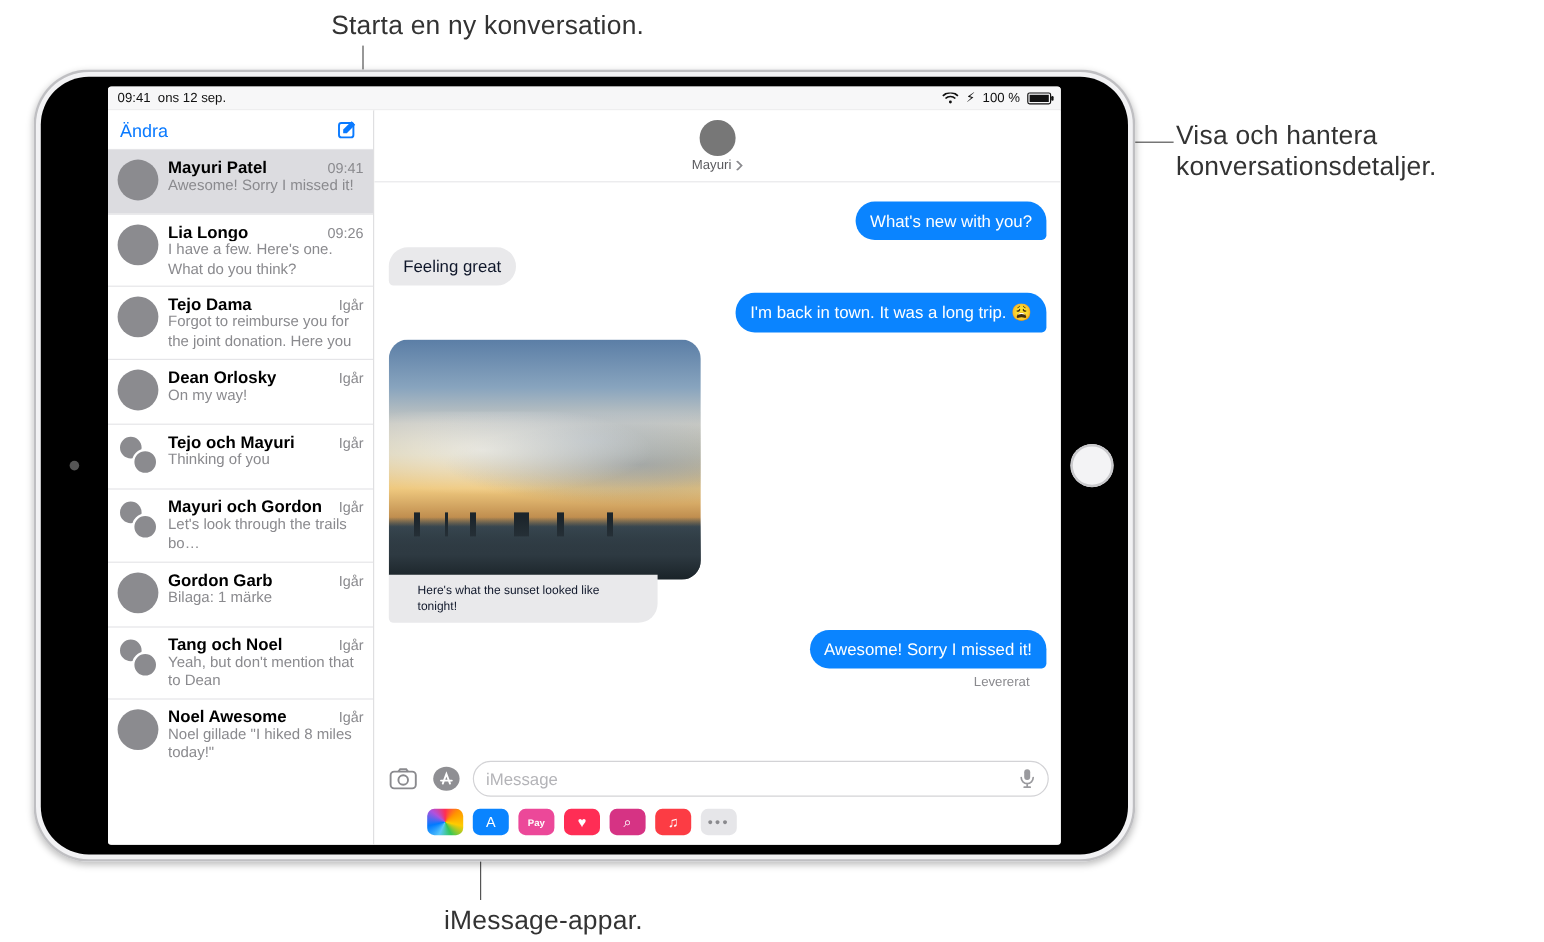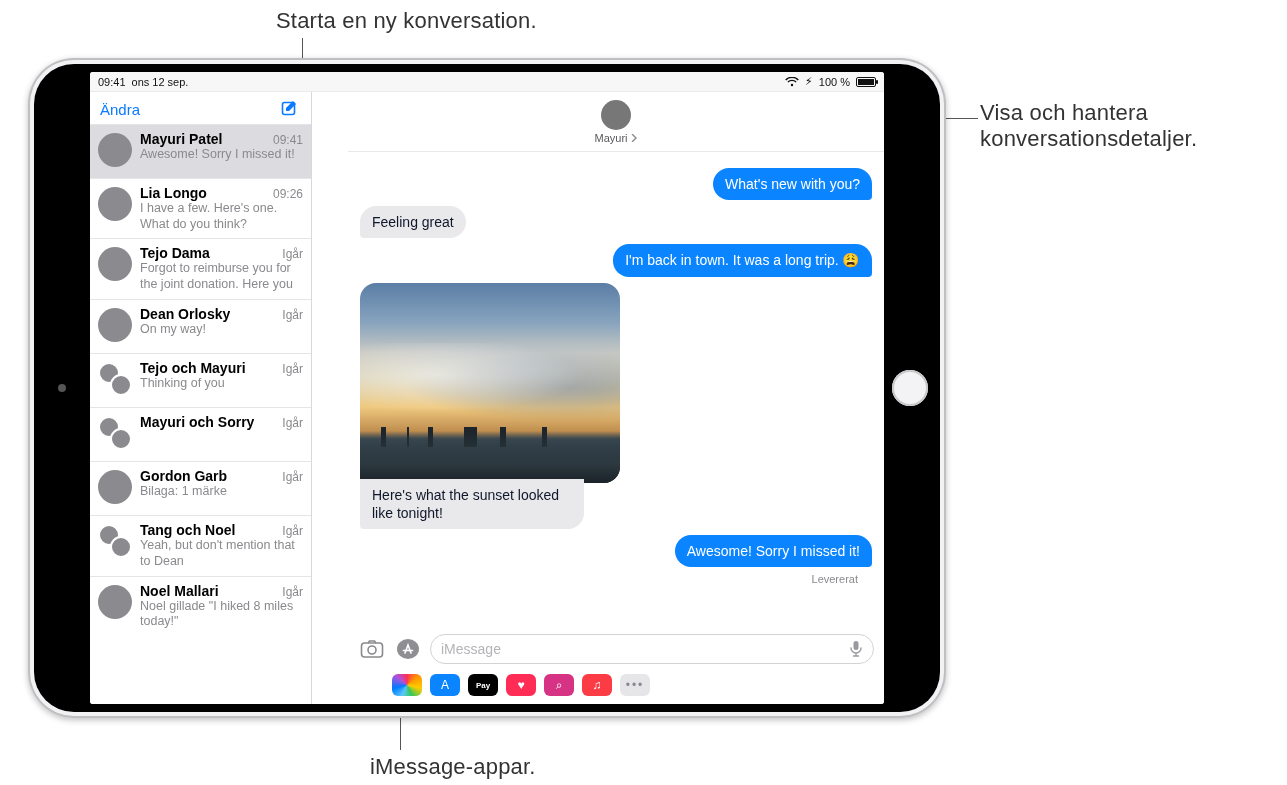--- a/index.html
+++ b/index.html
@@ -91,21 +91,20 @@
     width: 20px; height: 10px; border:1px solid #111; border-radius:2px; position:relative;
   }
   .battery::after { content:""; position:absolute; right:-3px; top:2px; width:2px; height:4px; background:#111; border-radius:1px; }
   .battery-fill { position:absolute; left:1px; top:1px; bottom:1px; right:1px; background:#111; }
 
   
   .app {
     position:absolute;
     top:20px; left:0; right:0; bottom:0;
     display:flex;
-    gap:36px;
   }
   .sidebar {
     width: 222px;
     border-right:1px solid #d8d8da;
     display:flex;
     flex-direction:column;
     background:#fff;
   }
   .sidebar-header {
     display:flex;
@@ -224,21 +223,21 @@
     position:absolute; left:0; right:0; bottom:18%; height:20px;
     background:
       linear-gradient(to right,
         transparent 0 8%, #1c252b 8% 10%, transparent 10% 18%,
         #1c252b 18% 19%, transparent 19% 26%, #1c252b 26% 28%,
         transparent 28% 40%, #1c252b 40% 45%, transparent 45% 54%,
         #1c252b 54% 56%, transparent 56% 70%, #1c252b 70% 72%,
         transparent 72% 100%);
   }
   .photo-caption {
-    background:#e9e9eb; color:#000; padding:7px 12px; font-size:14px;
+    background:#e9e9eb; color:#000; padding:7px 24px; font-size:10px;
     border-bottom-left-radius:16px; border-bottom-right-radius:16px;
     margin-top:-4px; width:224px; border-top-left-radius:0; border-top-right-radius:0;
   }
   .delivered {
     text-align:right; font-size:11px; color:#8a8a8e; margin:2px 14px 0 0;
   }
 
   
   .input-row {
     display:flex; align-items:center; gap:8px;
@@ -265,21 +264,21 @@
     display:flex; gap:8px; align-items:center;
     padding:4px 10px 8px 44px;
   }
   .app-pill {
     width:30px; height:22px; border-radius:6px;
     display:flex; align-items:center; justify-content:center;
     font-size:12px; color:#fff;
   }
   .app-pill.photos { background: conic-gradient(#ff2d55,#ff9500,#ffcc00,#34c759,#5ac8fa,#007aff,#af52de,#ff2d55); }
   .app-pill.store  { background:#0a84ff; }
-  .app-pill.pay    { background:#000000; font-size:8px; font-weight:600; }
+  .app-pill.pay    { background:#ec4899; font-size:8px; font-weight:600; }
   .app-pill.heart  { background:#ff2d55; }
   .app-pill.search { background:#d63384; }
   .app-pill.music  { background:#fc3c44; }
   .app-pill.more   { background:#e6e6e9; color:#8a8a8e; letter-spacing:2px; }
 
   svg { display:block; }
 </style>
 </head>
 <body>
 
@@ -386,23 +385,24 @@
                 <div class="convo-preview">Thinking of you</div>
               </div>
             </div>
             <div class="convo-item">
               <div class="avatar group">
                 <span class="a1"></span>
                 <span class="a2"></span>
               </div>
               <div class="convo-body">
                 <div class="convo-top">
-                  <div class="convo-name">Mayuri och Sorry</div>
-                  <div class="convo-time">Igår</div>
-                </div>
+                  <div class="convo-name">Mayuri och Gordon</div>
+                  <div class="convo-time">Igår</div>
+                </div>
+                <div class="convo-preview">Let's look through the trails bo…</div>
               </div>
             </div>
             <div class="convo-item">
               <div class="avatar"></div>
               <div class="convo-body">
                 <div class="convo-top">
                   <div class="convo-name">Gordon Garb</div>
                   <div class="convo-time">Igår</div>
                 </div>
                 <div class="convo-preview">Bilaga: 1 märke</div>
@@ -418,21 +418,21 @@
                   <div class="convo-name">Tang och Noel</div>
                   <div class="convo-time">Igår</div>
                 </div>
                 <div class="convo-preview">Yeah, but don't mention that to Dean</div>
               </div>
             </div>
             <div class="convo-item">
               <div class="avatar"></div>
               <div class="convo-body">
                 <div class="convo-top">
-                  <div class="convo-name">Noel Mallari</div>
+                  <div class="convo-name">Noel Awesome</div>
                   <div class="convo-time">Igår</div>
                 </div>
                 <div class="convo-preview">Noel gillade "I hiked 8 miles today!"</div>
               </div>
             </div>
           </div>
       </div>
 
       <div class="transcript">
         <div class="trans-header">

